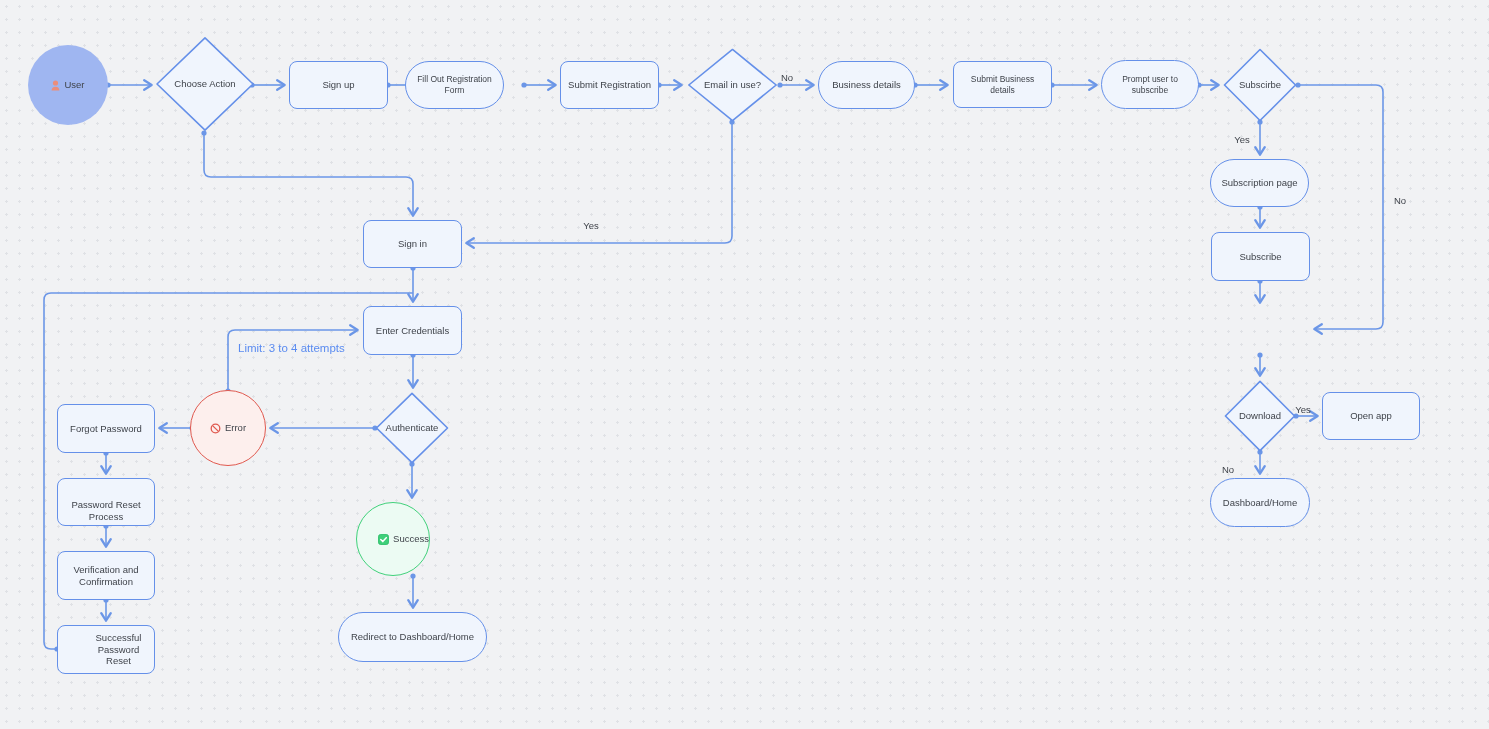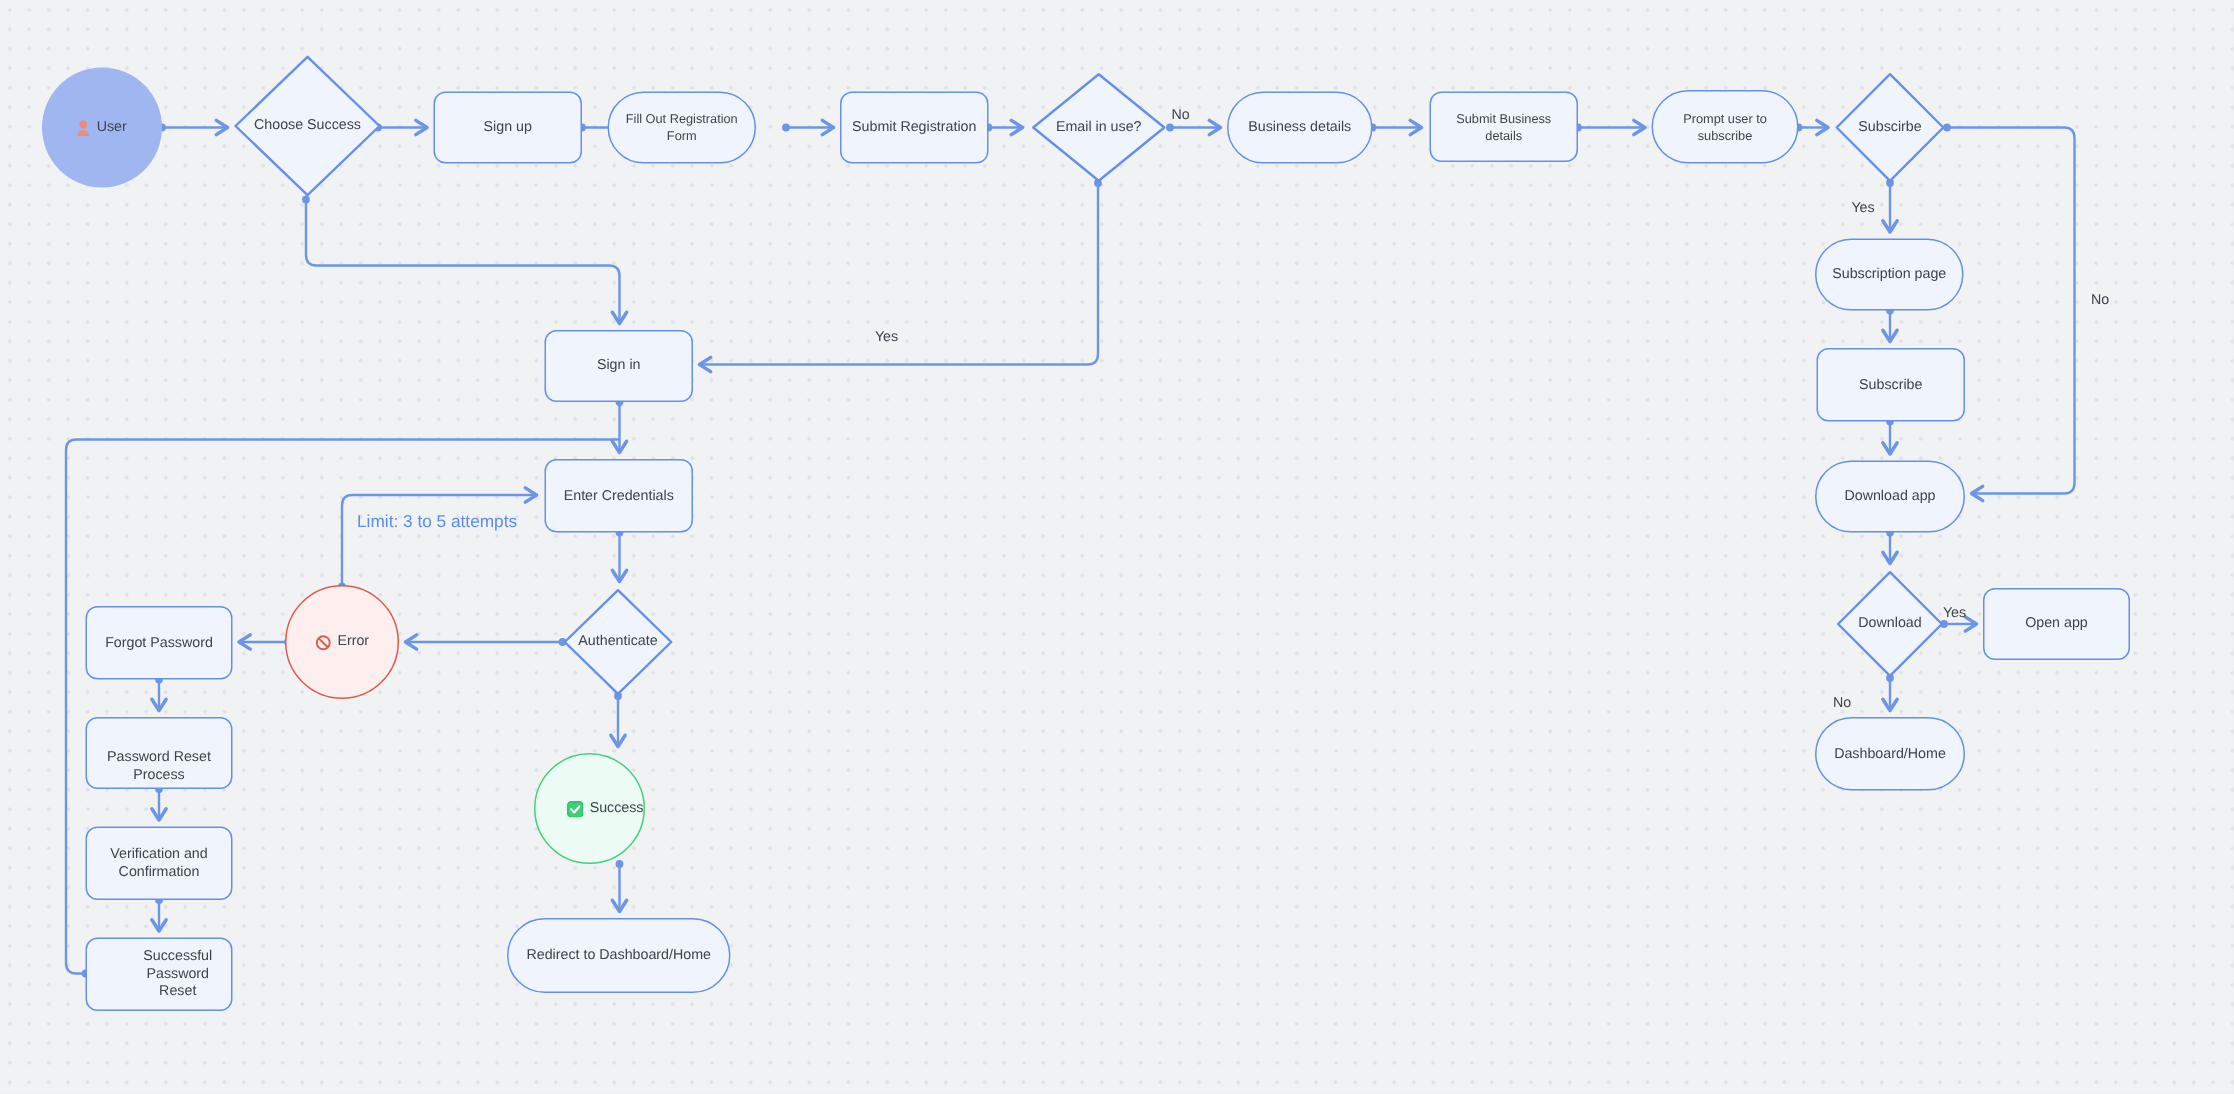--- a/index.html
+++ b/index.html
@@ -157,21 +157,21 @@
           </svg>
         </span>
         <span>User</span>
       </span>
   </div>
 
   <div class="node diamond" style="left:155px;top:36px;width:100px;height:96px;">
     <svg class="dsvg" viewBox="0 0 100 100" preserveAspectRatio="none">
         <polygon points="50,2 98,50 50,98 2,50"></polygon>
       </svg>
-    <span class="lbl">Choose Success</span>
+    <span class="lbl">Choose Action</span>
   </div>
 
   <div class="node box" style="left:289px;top:61px;width:99px;height:48px;">
     <span>Sign up</span>
   </div>
 
   <div class="node box stadium" style="left:405px;top:61px;width:99px;height:48px;font-size:8.5px;">
     <span>Fill Out Registration Form</span>
   </div>
 
@@ -206,23 +206,20 @@
   </div>
 
   <div class="node box stadium" style="left:1210px;top:159px;width:99px;height:48px;">
     <span>Subscription page</span>
   </div>
 
   <div class="node box" style="left:1211px;top:232px;width:99px;height:49px;">
     <span>Subscribe</span>
   </div>
 
-  <div class="node box stadium" style="left:1210px;top:307px;width:100px;height:48px;">
-    <span>Download app</span>
-  </div>
 
   <div class="node diamond" style="left:1224px;top:380px;width:72px;height:72px;">
     <svg class="dsvg" viewBox="0 0 100 100" preserveAspectRatio="none">
         <polygon points="50,2 98,50 50,98 2,50"></polygon>
       </svg>
     <span class="lbl">Download</span>
   </div>
 
   <div class="node box" style="left:1322px;top:392px;width:98px;height:48px;">
     <span>Open app</span>
@@ -290,15 +287,15 @@
   <div class="node box stadium" style="left:338px;top:612px;width:149px;height:50px;">
     <span>Redirect to Dashboard/Home</span>
   </div>
 
   <div class="edge-label" style="left:787px;top:77px;">No</div>
   <div class="edge-label" style="left:591px;top:225px;">Yes</div>
   <div class="edge-label" style="left:1242px;top:139px;">Yes</div>
   <div class="edge-label" style="left:1400px;top:200px;">No</div>
   <div class="edge-label" style="left:1303px;top:409px;">Yes</div>
   <div class="edge-label" style="left:1228px;top:469px;">No</div>
-  <div class="note-label" style="left:238px;top:342px;">Limit: 3 to 5 attempts</div>
+  <div class="note-label" style="left:238px;top:342px;">Limit: 3 to 4 attempts</div>
 
 </div>
 
 </body></html>

